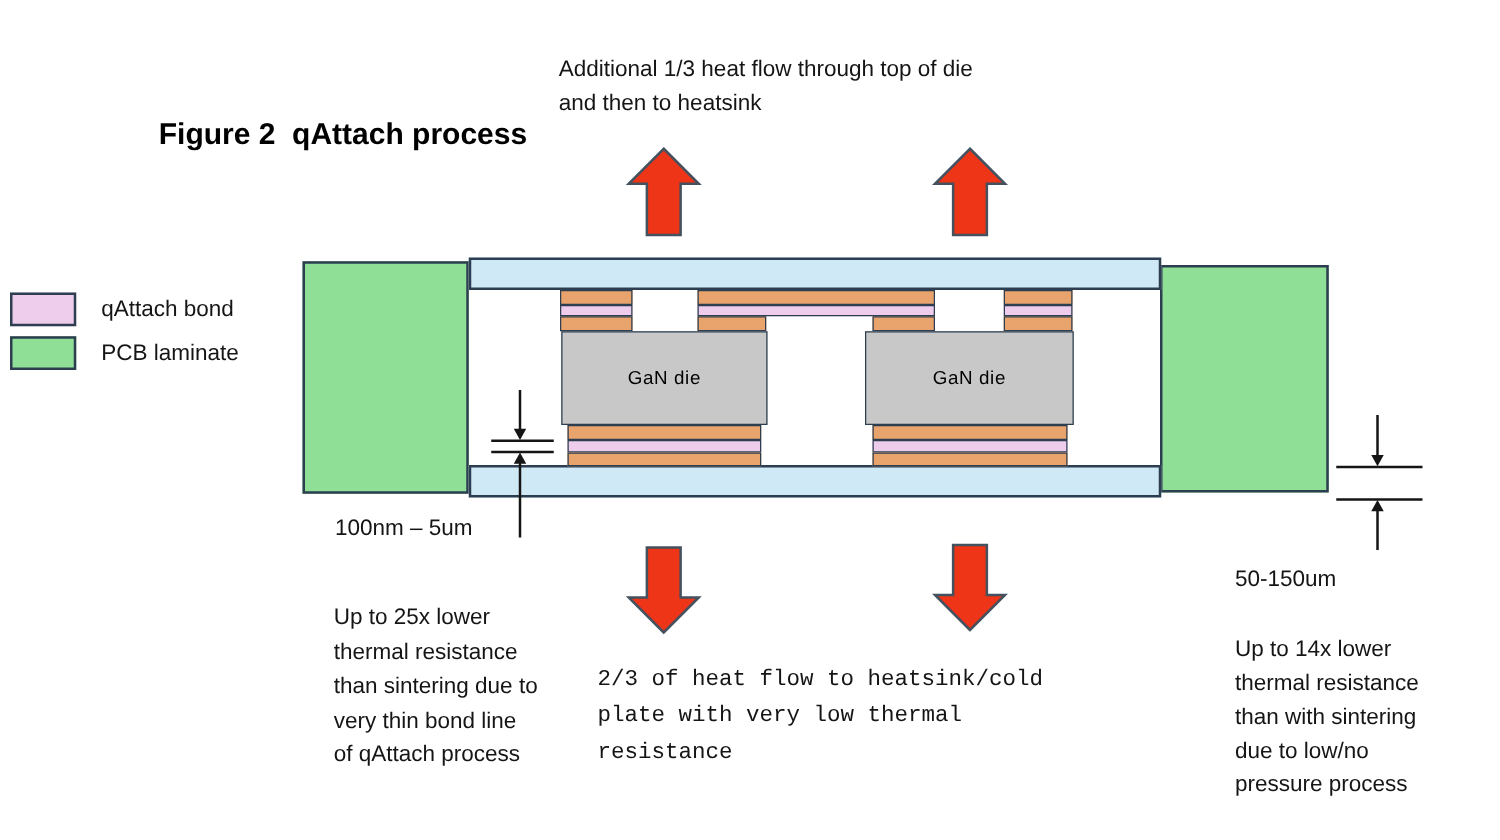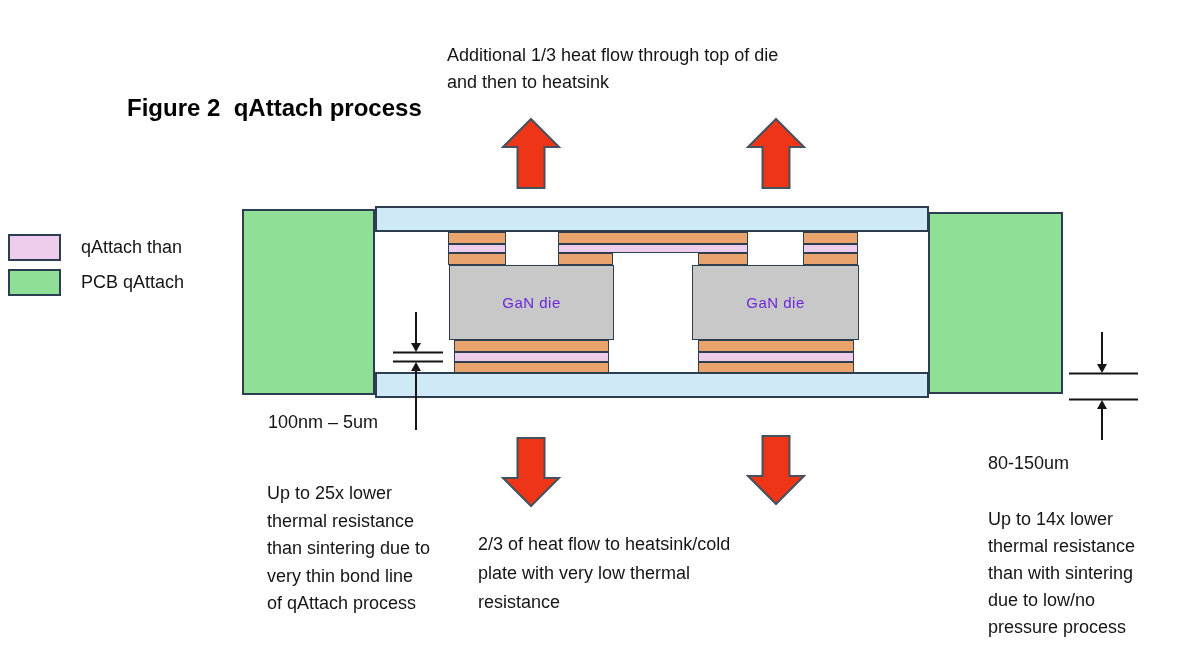--- a/index.html
+++ b/index.html
@@ -15,44 +15,44 @@
   .c-qa{background:#edcdeb;}
   .c-die{background:#c8c8c8;}
   .outlined{border:2px solid #2c3e50;}
   .strip{border:1.5px solid #2c3e50;}
   
   .txt{font-size:18px;line-height:27px;white-space:pre-line;color:#151515;}
   .title{font-size:24px;font-weight:700;white-space:pre;color:#000;}
   .center{}
   .die-label{
     width:100%;height:100%;display:flex;align-items:center;justify-content:center;
-    color:#6d28d9;font-size:15px;letter-spacing:.5px;
+    color:#000000;font-size:15px;letter-spacing:.5px;
   }
   .legend{left:8px;top:234px;display:flex;flex-direction:column;gap:8px;}
   .legend-row{display:flex;align-items:center;}
   .legend-swatch{width:53px;height:27px;border:2px solid #2c3e50;box-sizing:border-box;}
   .legend-label{margin-left:20px;font-size:18px;}
   svg{position:absolute;left:0;top:0;pointer-events:none;}
 </style>
 </head>
 <body>
 
 <div class="abs title" style="left:127px;top:94px;">Figure 2  qAttach process</div>
 
 <div class="abs txt center" style="left:447px;top:42px;width:422px;">Additional 1/3 heat flow through top of die
 and then to heatsink</div>
 
 <div class="abs legend">
   <div class="legend-row">
     <div class="legend-swatch c-qa"></div>
-    <div class="legend-label">qAttach than</div>
+    <div class="legend-label">qAttach bond</div>
   </div>
   <div class="legend-row">
     <div class="legend-swatch c-green"></div>
-    <div class="legend-label">PCB qAttach</div>
+    <div class="legend-label">PCB laminate</div>
   </div>
 </div>
 
 <div class="abs c-green outlined" style="left:242px;top:209px;width:133px;height:186px;"></div>
 <div class="abs c-green outlined" style="left:928px;top:212px;width:135px;height:182px;"></div>
 
 <div class="abs c-blue outlined" style="left:375px;top:206px;width:554px;height:26px;"></div>
 <div class="abs c-blue outlined" style="left:375px;top:372px;width:554px;height:26px;"></div>
 
 <div class="abs c-cu strip" style="left:448px;top:232px;width:58px;height:12px;"></div>
@@ -112,23 +112,23 @@
 </svg>
 
 <div class="abs txt" style="left:268px;top:409px;">100nm – 5um</div>
 
 <div class="abs txt" style="left:267px;top:464px;line-height:27.5px;margin-top:16px;">Up to 25x lower
 thermal resistance
 than sintering due to
 very thin bond line
 of qAttach process</div>
 
-<div class="abs txt center" style="left:478px;top:530px;width:360px;line-height:29px;">2/3 of heat flow to heatsink/cold
+<div class="abs txt center" style="left:478px;top:530px;width:360px;line-height:29px;font-family:Liberation Mono, monospace;">2/3 of heat flow to heatsink/cold
 plate with very low thermal
 resistance</div>
 
-<div class="abs txt" style="left:988px;top:450px;">80-150um</div>
+<div class="abs txt" style="left:988px;top:450px;">50-150um</div>
 
 <div class="abs txt" style="left:988px;top:506px;line-height:27px;">Up to 14x lower
 thermal resistance
 than with sintering
 due to low/no
 pressure process</div>
 
 </body></html>

